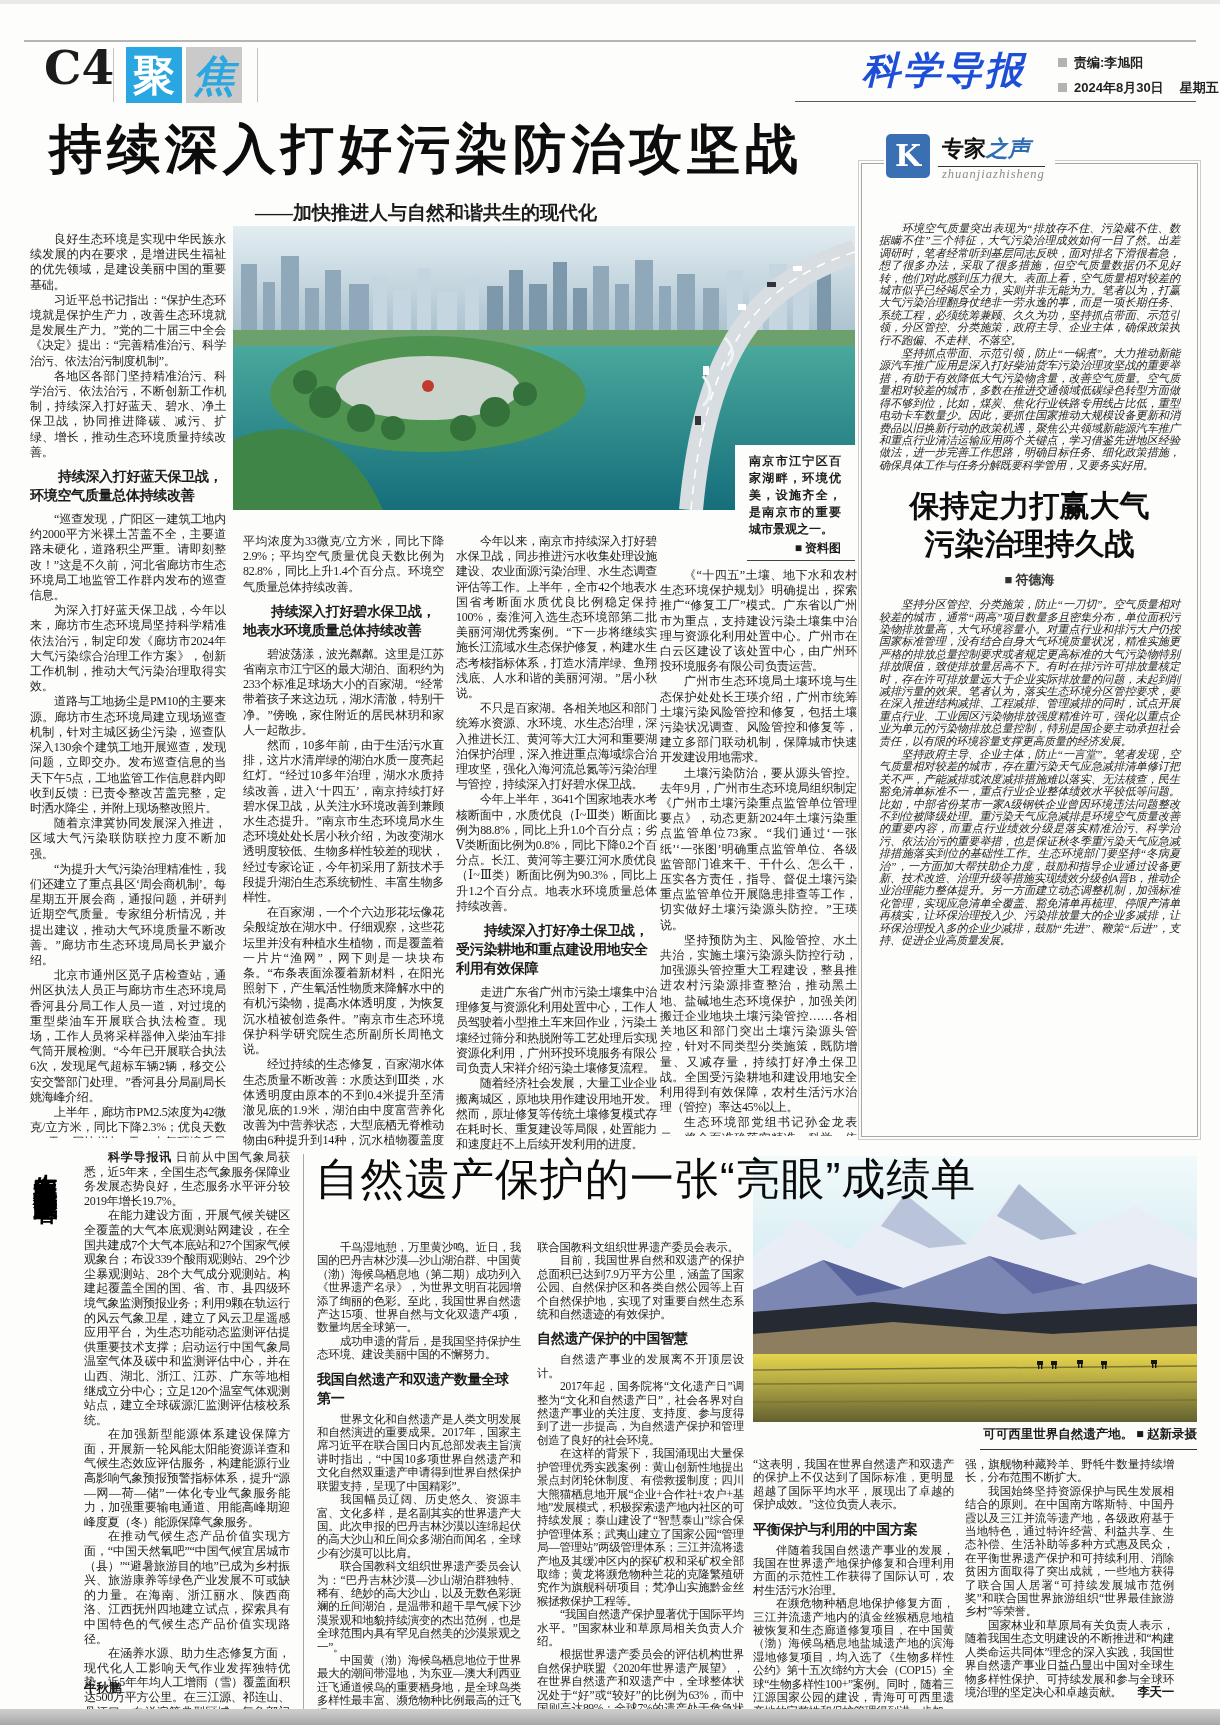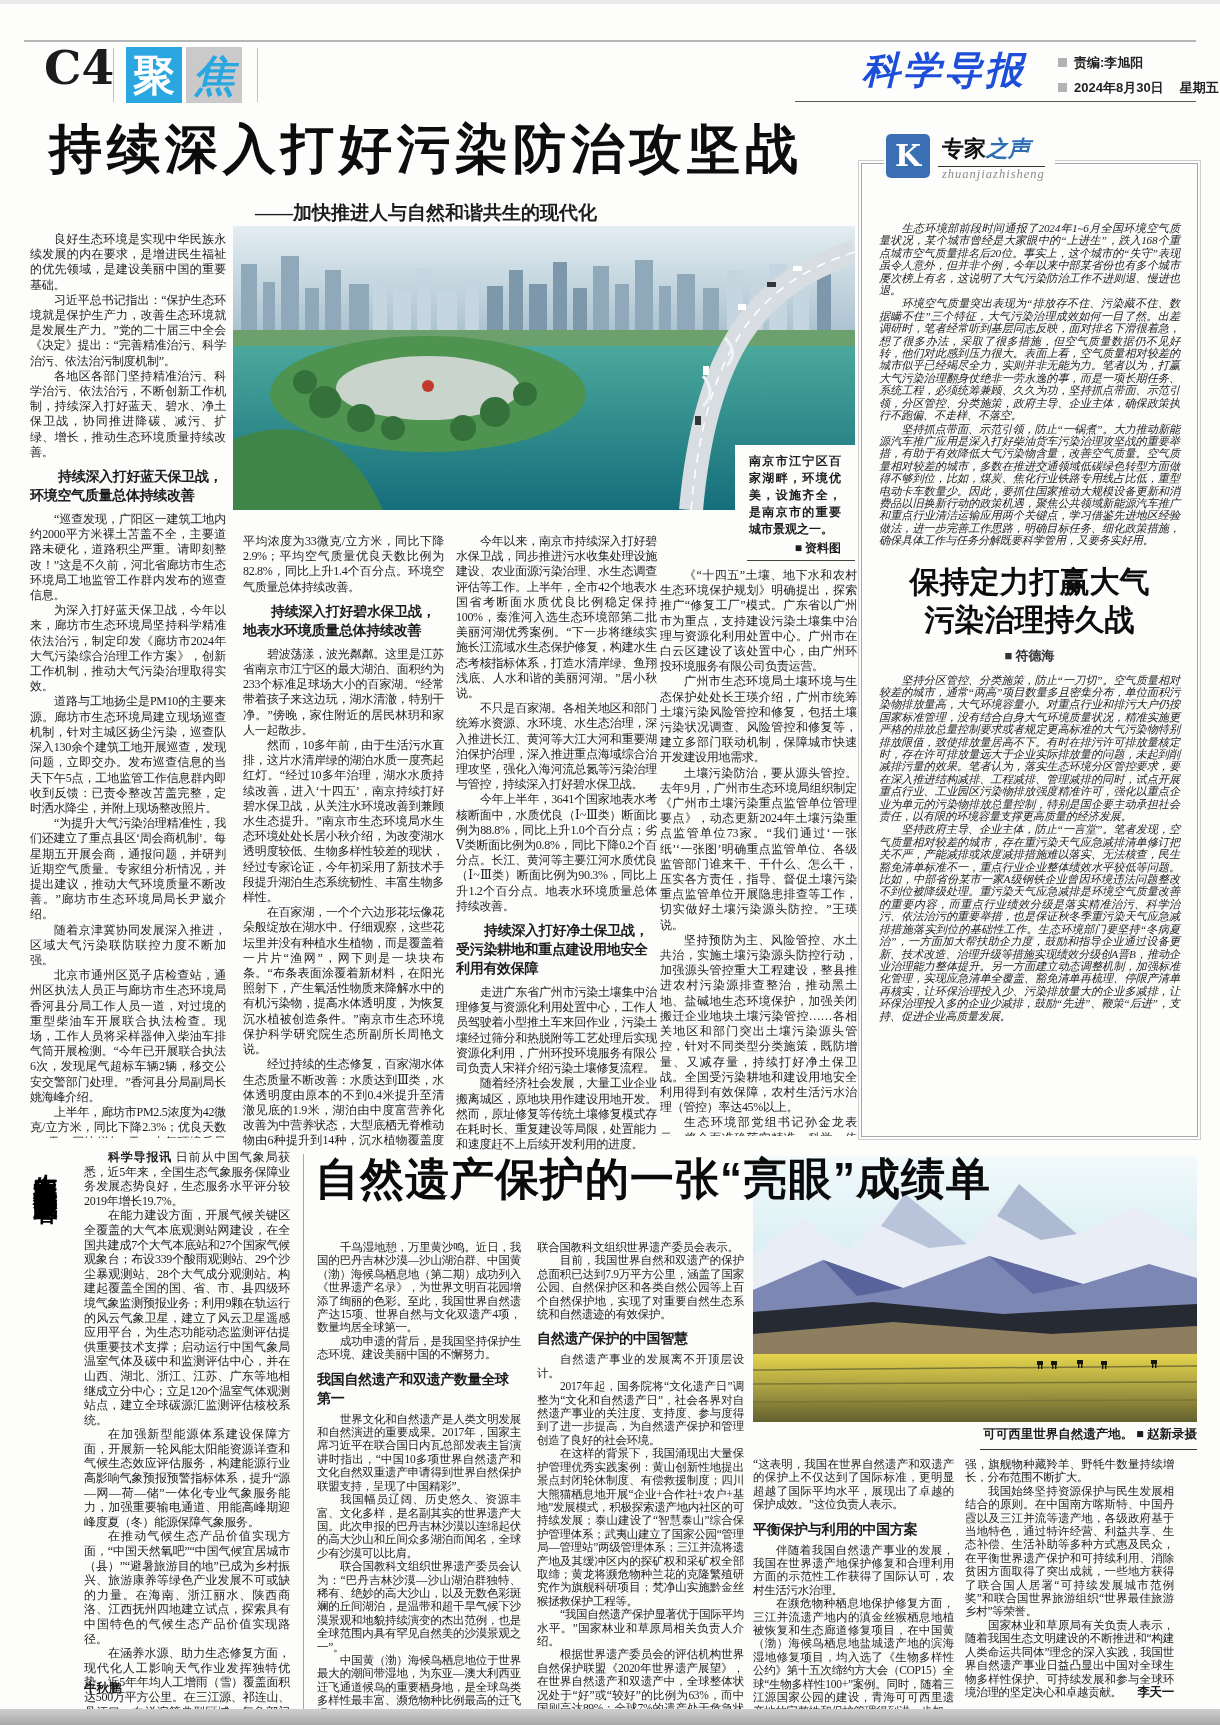--- a/index.html
+++ b/index.html
@@ -61,21 +61,21 @@
   .expert-byline{text-align:center;font-size:13px;font-weight:bold;color:#333;margin:0 0 9px 0;font-style:normal;}
   
   .vheadline{left:32px;top:1150px;height:348px;writing-mode:vertical-rl;font-family:"Liberation Sans","DejaVu Sans",sans-serif;
              font-size:24px;font-weight:900;letter-spacing:2px;line-height:1.1;color:#000;}
   .wcol{left:84px;top:1146px;width:206px;height:560px;font-size:12px;line-height:14.6px;}
   .wbyline{left:84px;top:1676px;width:206px;text-align:left;font-family:"Liberation Sans","DejaVu Sans",sans-serif;
            font-size:12.5px;font-weight:800;}
   .vdivider{left:303px;top:1150px;width:1px;height:560px;background:#a8a8a8;}
   
   .h-headline{left:315px;top:1150px;width:700px;font-family:"Liberation Sans","DejaVu Sans",sans-serif;
-              font-size:44px;font-weight:700;letter-spacing:1px;color:#0b0b0b;z-index:3;line-height:1.15;}
+              font-size:44px;font-weight:400;letter-spacing:1px;color:#0b0b0b;z-index:3;line-height:1.15;}
   .photo2{left:753px;top:1152px;width:444px;height:266px;overflow:hidden;z-index:1;}
   .cap2{left:753px;top:1422px;width:444px;text-align:right;font-size:12.5px;font-weight:bold;}
   .cap2-rule{left:980px;top:1445px;width:217px;height:1px;background:#333;}
   .hcol{font-size:11.5px;line-height:13.4px;}
   .colA{left:317px;top:1237px;width:204px;height:478px;}
   .colB{left:537px;top:1237px;width:207px;height:478px;}
   .colC{left:753px;top:1454px;width:201px;height:262px;}
   .colD{left:965px;top:1454px;width:209px;height:262px;}
   .bottom-band{left:0;top:1705px;width:1220px;height:20px;background:linear-gradient(#cfcfcf,#9d9d9d);}
 </style>
@@ -182,22 +182,22 @@
   <div class="abs cap1-rule"></div>
 
   <div class="abs bodycol col1">
       <div class="blk p">良好生态环境是实现中华民族永续发展的内在要求，是增进民生福祉的优先领域，是建设美丽中国的重要基础。</div>
       <div class="blk p">习近平总书记指出：“保护生态环境就是保护生产力，改善生态环境就是发展生产力。”党的二十届三中全会《决定》提出：“完善精准治污、科学治污、依法治污制度机制”。</div>
       <div class="blk p">各地区各部门坚持精准治污、科学治污、依法治污，不断创新工作机制，持续深入打好蓝天、碧水、净土保卫战，协同推进降碳、减污、扩绿、增长，推动生态环境质量持续改善。</div>
       <div class="blk subhead">持续深入打好蓝天保卫战，环境空气质量总体持续改善</div>
       <div class="blk p">“巡查发现，广阳区一建筑工地内约2000平方米裸土苫盖不全，主要道路未硬化，道路积尘严重。请即刻整改！”这是不久前，河北省廊坊市生态环境局工地监管工作群内发布的巡查信息。</div>
       <div class="blk p">为深入打好蓝天保卫战，今年以来，廊坊市生态环境局坚持科学精准依法治污，制定印发《廊坊市2024年大气污染综合治理工作方案》，创新工作机制，推动大气污染治理取得实效。</div>
       <div class="blk p">道路与工地扬尘是PM10的主要来源。廊坊市生态环境局建立现场巡查机制，针对主城区扬尘污染，巡查队深入130余个建筑工地开展巡查，发现问题，立即交办。发布巡查信息的当天下午5点，工地监管工作信息群内即收到反馈：已责令整改苫盖完整，定时洒水降尘，并附上现场整改照片。</div>
+      <div class="blk p">随着京津冀协同发展深入推进，区域大气污染联防联控力度不断加强。</div>
       <div class="blk p">“为提升大气污染治理精准性，我们还建立了重点县区‘周会商机制’。每星期五开展会商，通报问题，并研判近期空气质量。专家组分析情况，并提出建议，推动大气环境质量不断改善。”廊坊市生态环境局局长尹崴介绍。</div>
-      <div class="blk p">随着京津冀协同发展深入推进，区域大气污染联防联控力度不断加强。</div>
       <div class="blk p">北京市通州区觅子店检查站，通州区执法人员正与廊坊市生态环境局香河县分局工作人员一道，对过境的重型柴油车开展联合执法检查。现场，工作人员将采样器伸入柴油车排气筒开展检测。“今年已开展联合执法6次，发现尾气超标车辆2辆，移交公安交警部门处理。”香河县分局副局长姚海峰介绍。</div>
       <div class="blk p">上半年，廊坊市PM2.5浓度为42微克/立方米，同比下降2.3%；优良天数166天，同比增加2天。大气环境质量持续改善。</div>
     </div>
   <div class="abs bodycol col2">
       <div class="blk pc">平均浓度为33微克/立方米，同比下降2.9%；平均空气质量优良天数比例为82.8%，同比上升1.4个百分点。环境空气质量总体持续改善。</div>
       <div class="blk subhead">持续深入打好碧水保卫战，地表水环境质量总体持续改善</div>
       <div class="blk p">碧波荡漾，波光粼粼。这里是江苏省南京市江宁区的最大湖泊、面积约为233个标准足球场大小的百家湖。“经常带着孩子来这边玩，湖水清澈，特别干净。”傍晚，家住附近的居民林玥和家人一起散步。</div>
       <div class="blk p">然而，10多年前，由于生活污水直排，这片水清岸绿的湖泊水质一度亮起红灯。“经过10多年治理，湖水水质持续改善，进入‘十四五’，南京持续打好碧水保卫战，从关注水环境改善到兼顾水生态提升。”南京市生态环境局水生态环境处处长居小秋介绍，为改变湖水透明度较低、生物多样性较差的现状，经过专家论证，今年初采用了新技术手段提升湖泊生态系统韧性、丰富生物多样性。</div>
       <div class="blk p">在百家湖，一个个六边形花坛像花朵般绽放在湖水中。仔细观察，这些花坛里并没有种植水生植物，而是覆盖着一片片“渔网”，网下则是一块块布条。“布条表面涂覆着新材料，在阳光照射下，产生氧活性物质来降解水中的有机污染物，提高水体透明度，为恢复沉水植被创造条件。”南京市生态环境保护科学研究院生态所副所长周艳文说。</div>
       <div class="blk p">经过持续的生态修复，百家湖水体生态质量不断改善：水质达到Ⅲ类，水体透明度由原本的不到0.4米提升至清澈见底的1.9米，湖泊由中度富营养化改善为中营养状态，大型底栖无脊椎动物由6种提升到14种，沉水植物覆盖度达66%以上。</div>
@@ -213,21 +213,20 @@
   <div class="abs bodycol col4">
       <div class="blk p">《“十四五”土壤、地下水和农村生态环境保护规划》明确提出，探索推广“修复工厂”模式。广东省以广州市为重点，支持建设污染土壤集中治理与资源化利用处置中心。广州市在白云区建设了该处置中心，由广州环投环境服务有限公司负责运营。</div>
       <div class="blk p">广州市生态环境局土壤环境与生态保护处处长王瑛介绍，广州市统筹土壤污染风险管控和修复，包括土壤污染状况调查、风险管控和修复等，建立多部门联动机制，保障城市快速开发建设用地需求。</div>
       <div class="blk p">土壤污染防治，要从源头管控。去年9月，广州市生态环境局组织制定《广州市土壤污染重点监管单位管理要点》，动态更新2024年土壤污染重点监管单位73家。“我们通过‘一张纸’‘一张图’明确重点监管单位、各级监管部门谁来干、干什么、怎么干，压实各方责任，指导、督促土壤污染重点监管单位开展隐患排查等工作，切实做好土壤污染源头防控。”王瑛说。</div>
       <div class="blk p">坚持预防为主、风险管控、水土共治，实施土壤污染源头防控行动，加强源头管控重大工程建设，整县推进农村污染源排查整治，推动黑土地、盐碱地生态环境保护，加强关闭搬迁企业地块土壤污染管控……各相关地区和部门突出土壤污染源头管控，针对不同类型分类施策，既防增量、又减存量，持续打好净土保卫战。全国受污染耕地和建设用地安全利用得到有效保障，农村生活污水治理（管控）率达45%以上。</div>
       <div class="blk p">生态环境部党组书记孙金龙表示，将全面准确落实精准、科学、依法治污要求，推动污染防治在法治轨道上运行，不断提高生态环境治理现代化水平，谋划推动重大工程建设，持续深入打好污染防治攻坚战。</div>
     </div>
 
   <div class="abs expert-box">
     <div class="ebody">
-        <div class="blk p">生态环境部前段时间通报了2024年1~6月全国环境空气质量状况，某个城市曾经是大家眼中的“上进生”，跌入168个重点城市空气质量排名后20位。事实上，这个城市的“失守”表现虽令人意外，但并非个例，今年以来中部某省份也有多个城市屡次榜上有名，这说明了大气污染防治工作不进则退、慢进也退。</div>
         <div class="blk p">环境空气质量突出表现为“排放存不住、污染藏不住、数据瞒不住”三个特征，大气污染治理成效如何一目了然。出差调研时，笔者经常听到基层同志反映，面对排名下滑很着急，想了很多办法，采取了很多措施，但空气质量数据仍不见好转，他们对此感到压力很大。表面上看，空气质量相对较差的城市似乎已经竭尽全力，实则并非无能为力。笔者以为，打赢大气污染治理翻身仗绝非一劳永逸的事，而是一项长期任务、系统工程，必须统筹兼顾、久久为功，坚持抓点带面、示范引领，分区管控、分类施策，政府主导、企业主体，确保政策执行不跑偏、不走样、不落空。</div>
         <div class="blk p">坚持抓点带面、示范引领，防止“一锅煮”。大力推动新能源汽车推广应用是深入打好柴油货车污染治理攻坚战的重要举措，有助于有效降低大气污染物含量，改善空气质量。空气质量相对较差的城市，多数在推进交通领域低碳绿色转型方面做得不够到位，比如，煤炭、焦化行业铁路专用线占比低，重型电动卡车数量少。因此，要抓住国家推动大规模设备更新和消费品以旧换新行动的政策机遇，聚焦公共领域新能源汽车推广和重点行业清洁运输应用两个关键点，学习借鉴先进地区经验做法，进一步完善工作思路，明确目标任务、细化政策措施，确保具体工作与任务分解既要科学管用，又要务实好用。</div>
       </div>
     <div class="expert-headline">保持定力打赢大气污染治理持久战</div>
     <div class="expert-byline">■ 符德海</div>
     <div class="ebody">
         <div class="blk p">坚持分区管控、分类施策，防止“一刀切”。空气质量相对较差的城市，通常“两高”项目数量多且密集分布，单位面积污染物排放量高，大气环境容量小。对重点行业和排污大户仍按国家标准管理，没有结合自身大气环境质量状况，精准实施更严格的排放总量控制要求或者规定更高标准的大气污染物特别排放限值，致使排放量居高不下。有时在排污许可排放量核定时，存在许可排放量远大于企业实际排放量的问题，未起到削减排污量的效果。笔者认为，落实生态环境分区管控要求，要在深入推进结构减排、工程减排、管理减排的同时，试点开展重点行业、工业园区污染物排放强度精准许可，强化以重点企业为单元的污染物排放总量控制，特别是国企要主动承担社会责任，以有限的环境容量支撑更高质量的经济发展。</div>
         <div class="blk p">坚持政府主导、企业主体，防止“一言堂”。笔者发现，空气质量相对较差的城市，存在重污染天气应急减排清单修订把关不严，产能减排或浓度减排措施难以落实、无法核查，民生豁免清单标准不一，重点行业企业整体绩效水平较低等问题。比如，中部省份某市一家A级钢铁企业曾因环境违法问题整改不到位被降级处理。重污染天气应急减排是环境空气质量改善的重要内容，而重点行业绩效分级是落实精准治污、科学治污、依法治污的重要举措，也是保证秋冬季重污染天气应急减排措施落实到位的基础性工作。生态环境部门要坚持“冬病夏治”，一方面加大帮扶助企力度，鼓励和指导企业通过设备更新、技术改造、治理升级等措施实现绩效分级创A晋B，推动企业治理能力整体提升。另一方面建立动态调整机制，加强标准化管理，实现应急清单全覆盖、豁免清单再梳理、停限产清单再核实，让环保治理投入少、污染排放量大的企业多减排，让环保治理投入多的企业少减排，鼓励“先进”、鞭策“后进”，支持、促进企业高质量发展。</div>
       </div>
   </div>

